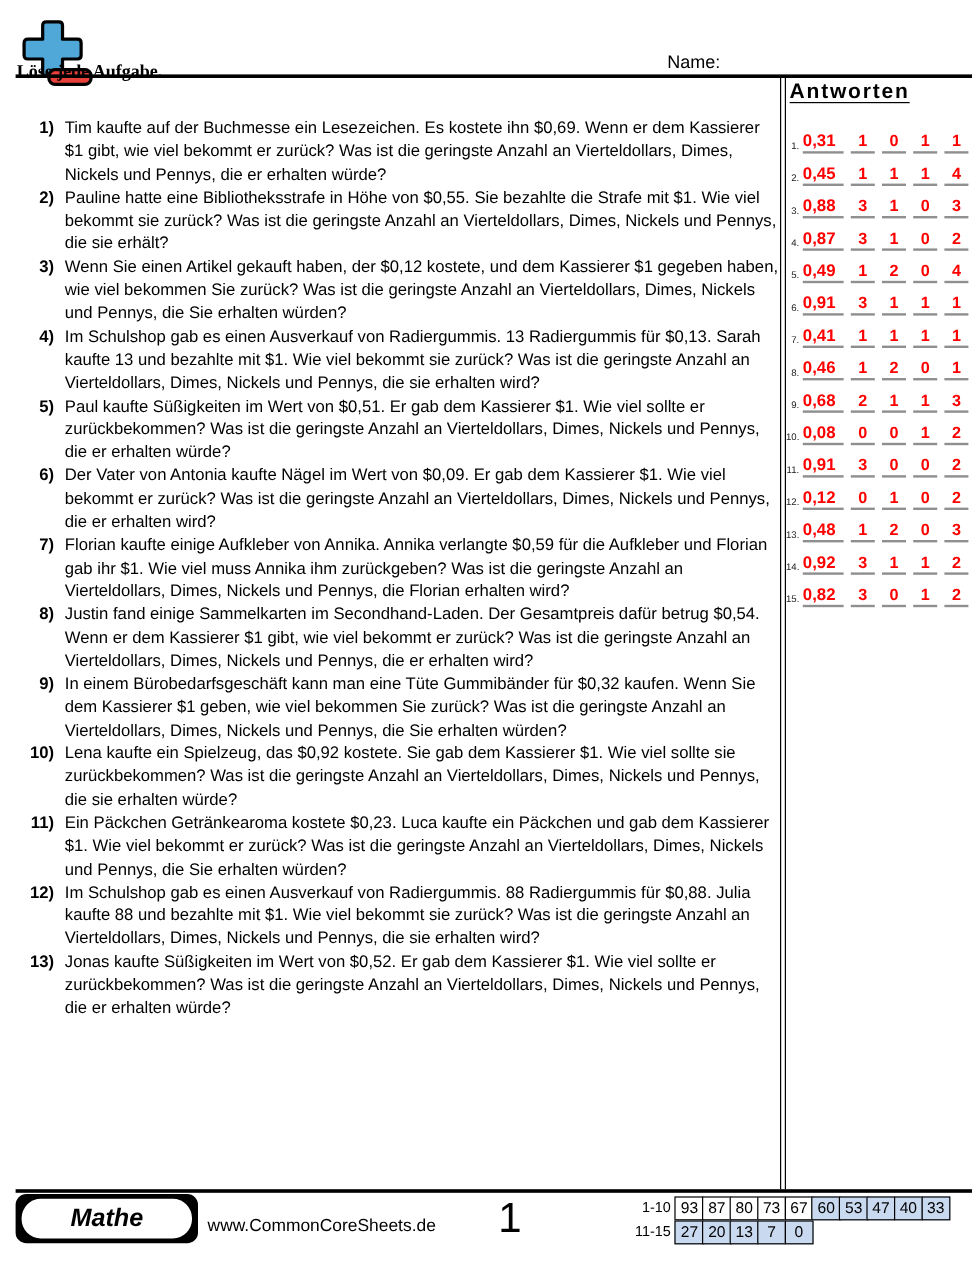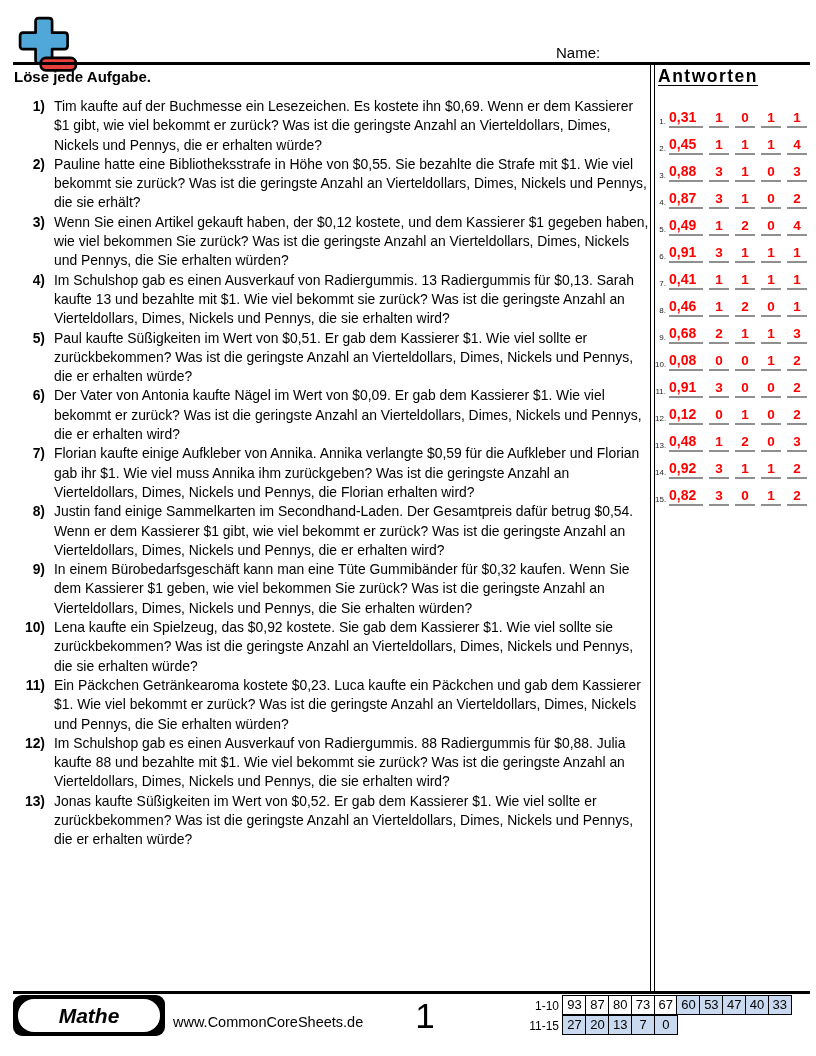--- a/index.html
+++ b/index.html
@@ -17,21 +17,21 @@
   
   .logo{position:absolute;left:18px;top:16px;width:62px;height:56px;}
   .title{position:absolute;left:133px;top:40px;width:400px;text-align:center;
          font-size:17.5px;letter-spacing:.2px;}
   .name-label{position:absolute;left:556px;top:44px;font-size:15px;}
   .answer-key{position:absolute;left:603px;top:38px;font-size:20px;font-weight:bold;
               color:var(--accent-red);letter-spacing:.3px;}
   .header-rule{position:absolute;left:13px;right:6px;top:62px;height:3px;background:#000;}
 
   
-  .instruction{position:absolute;left:14px;top:68px;font-size:15px;font-weight:bold;}
+  .instruction{position:absolute;left:14px;top:52px;font-size:15px;font-weight:bold;font-family:Liberation Serif, serif;}
 
   
   .problems{position:absolute;left:13px;top:97px;width:637px;height:894px;overflow:hidden;}
   .problem{display:flex;font-size:13.9px;line-height:19.3px;}
   .problem-num{flex:0 0 41px;text-align:right;font-weight:bold;padding-right:9px;}
   .problem-text{flex:1;}
 
   
   .divider{position:absolute;left:650px;top:65px;height:926px;width:5px;
            border-left:1.6px solid #000;border-right:1.6px solid #000;}
@@ -47,21 +47,21 @@
                color:var(--accent-red);border-bottom:2px solid var(--underline-gray);padding-bottom:1px;}
 
   
   .footer-rule{position:absolute;left:13px;right:6px;top:991px;height:2.6px;background:#000;}
   .mathe-badge{position:absolute;left:13px;top:995px;width:152px;height:41px;background:#000;border-radius:9px;font-style:italic;}
   .mathe-pill{position:absolute;left:5px;top:4px;right:5px;bottom:4px;background:#fff;border-radius:16px;
               display:flex;align-items:center;justify-content:center;font-size:21px;font-weight:bold;}
   .website{position:absolute;left:173px;top:1014px;font-size:14.5px;}
   .page-num{position:absolute;left:398px;top:996px;width:54px;text-align:center;font-size:35px;}
   .score{position:absolute;left:518px;top:995px;font-size:12.5px;}
-  .score-row{display:flex;align-items:flex-start;height:22px;}
+  .score-row{display:flex;align-items:flex-end;height:22px;}
   .score-row + .score-row{margin-top:-1.6px;}
   .score-label{width:46px;text-align:right;padding-right:5px;line-height:22px;font-size:12px;}
   .score-cell{width:24.4px;border:1.6px solid #000;margin-left:-1.6px;text-align:center;
               font-size:13px;line-height:18px;background:#fff;}
   .score-cell:first-of-type{margin-left:0;}
   .score-cell.hl{background:var(--score-hl);}
 </style>
 </head>
 <body>
 

